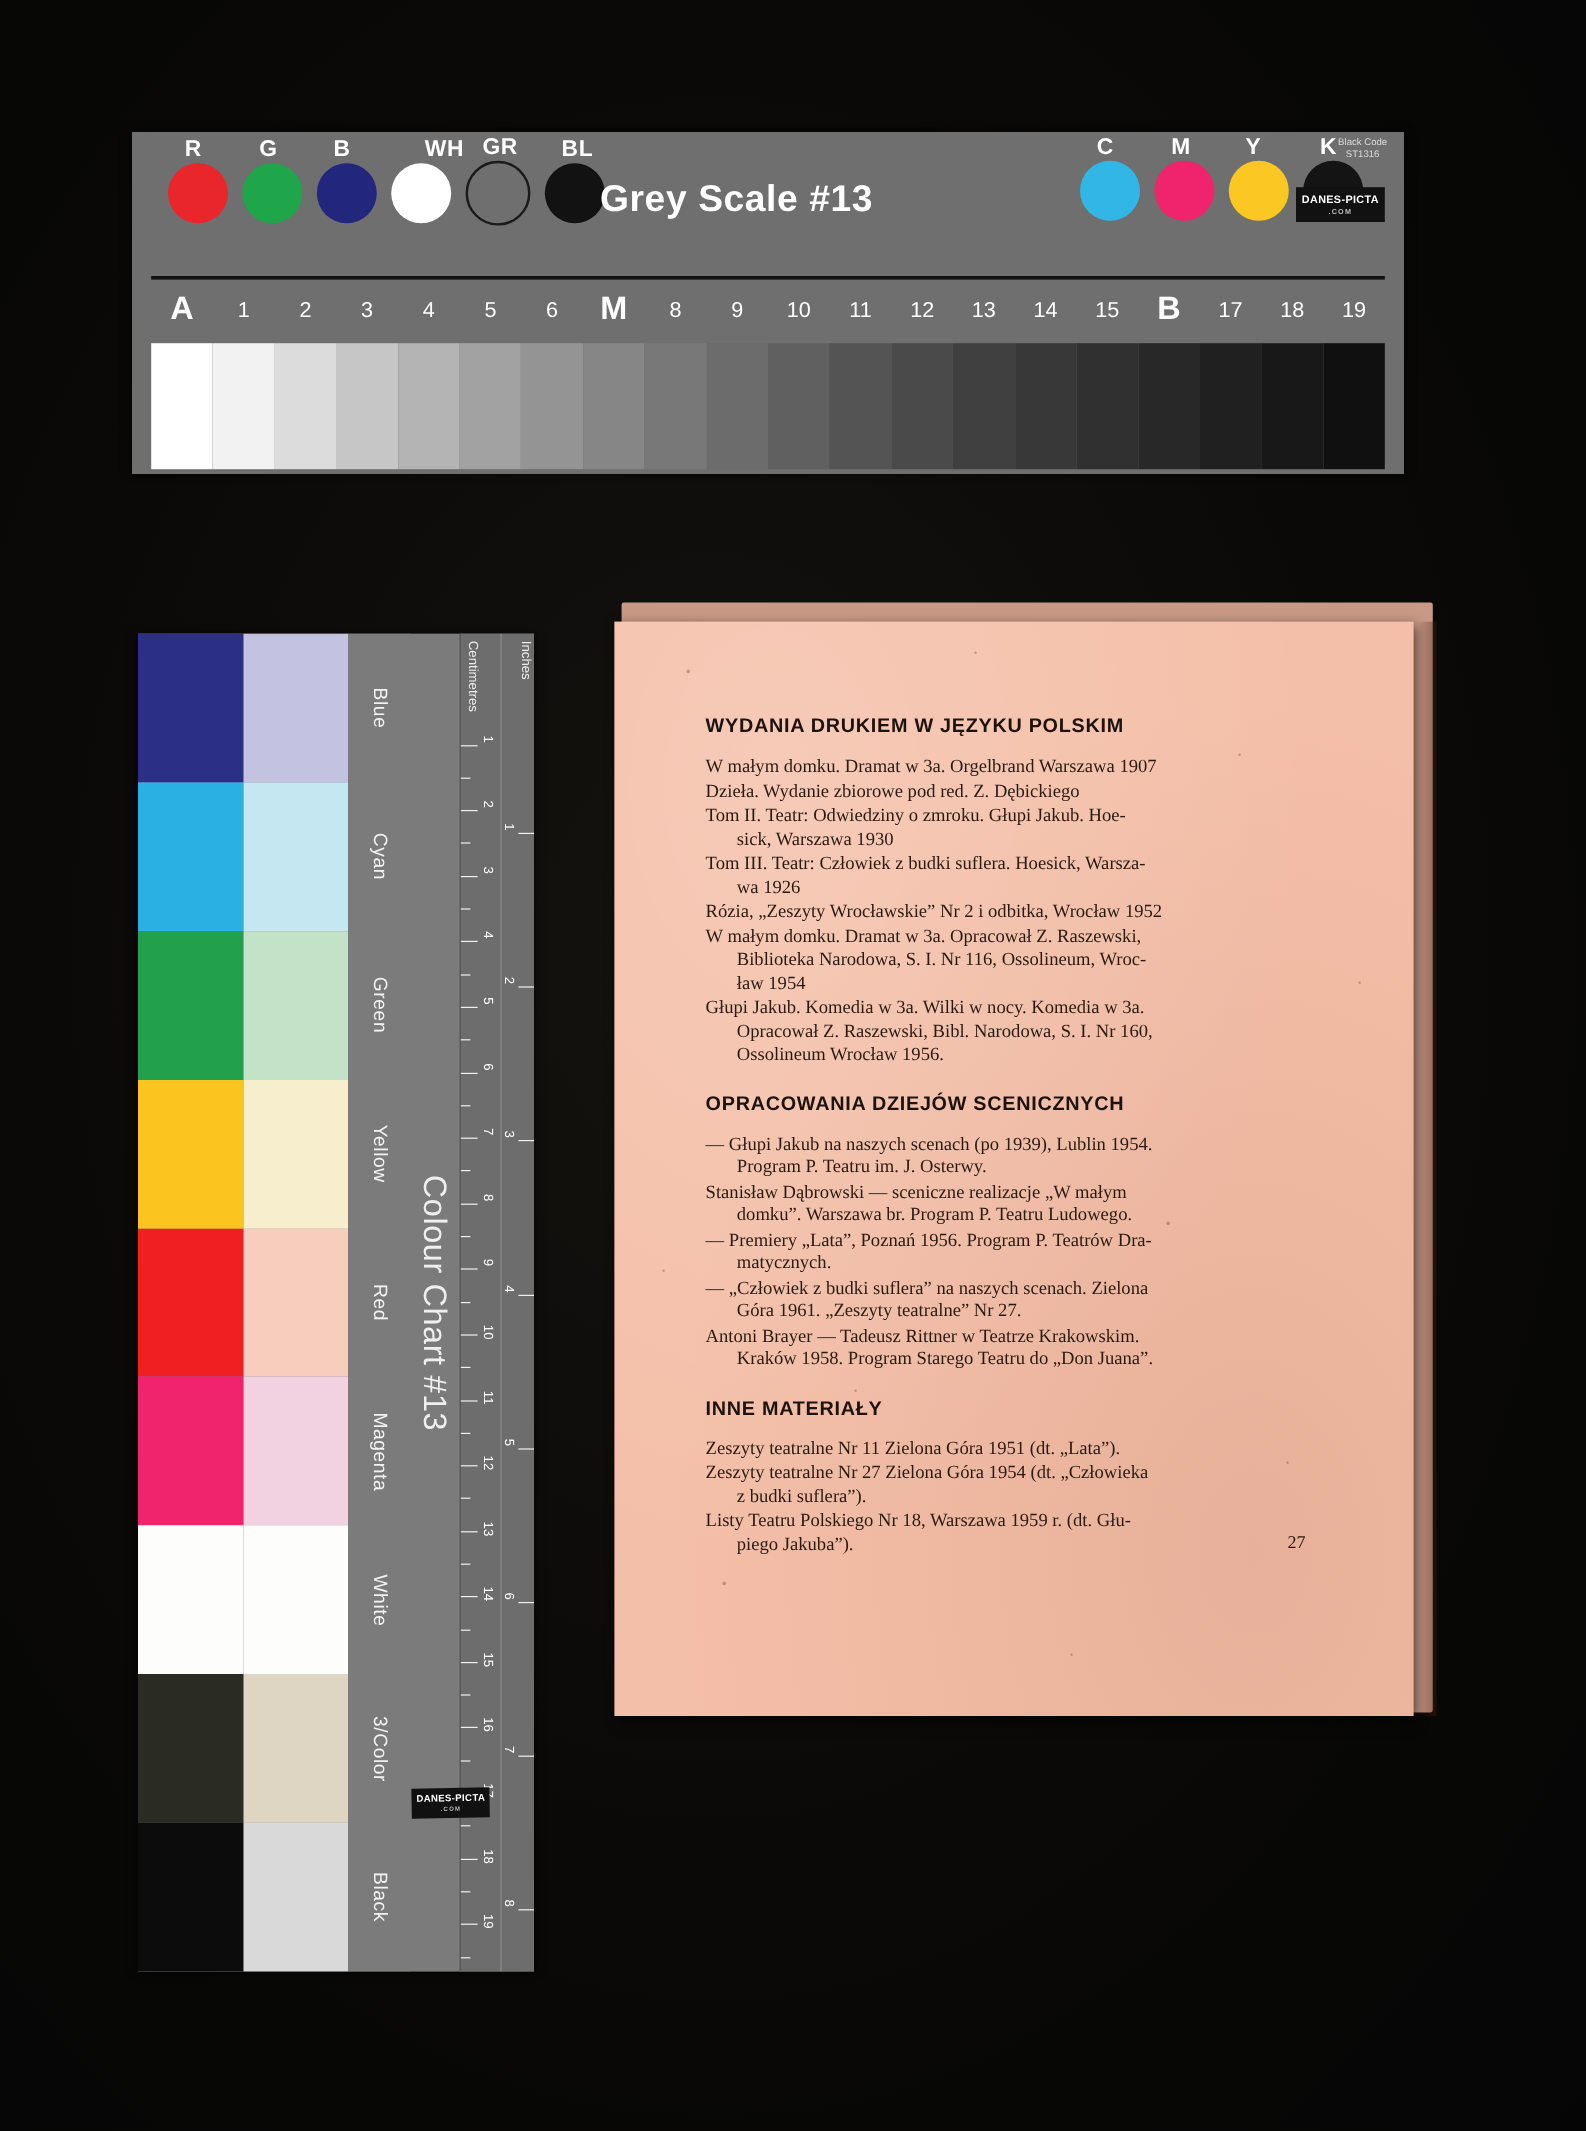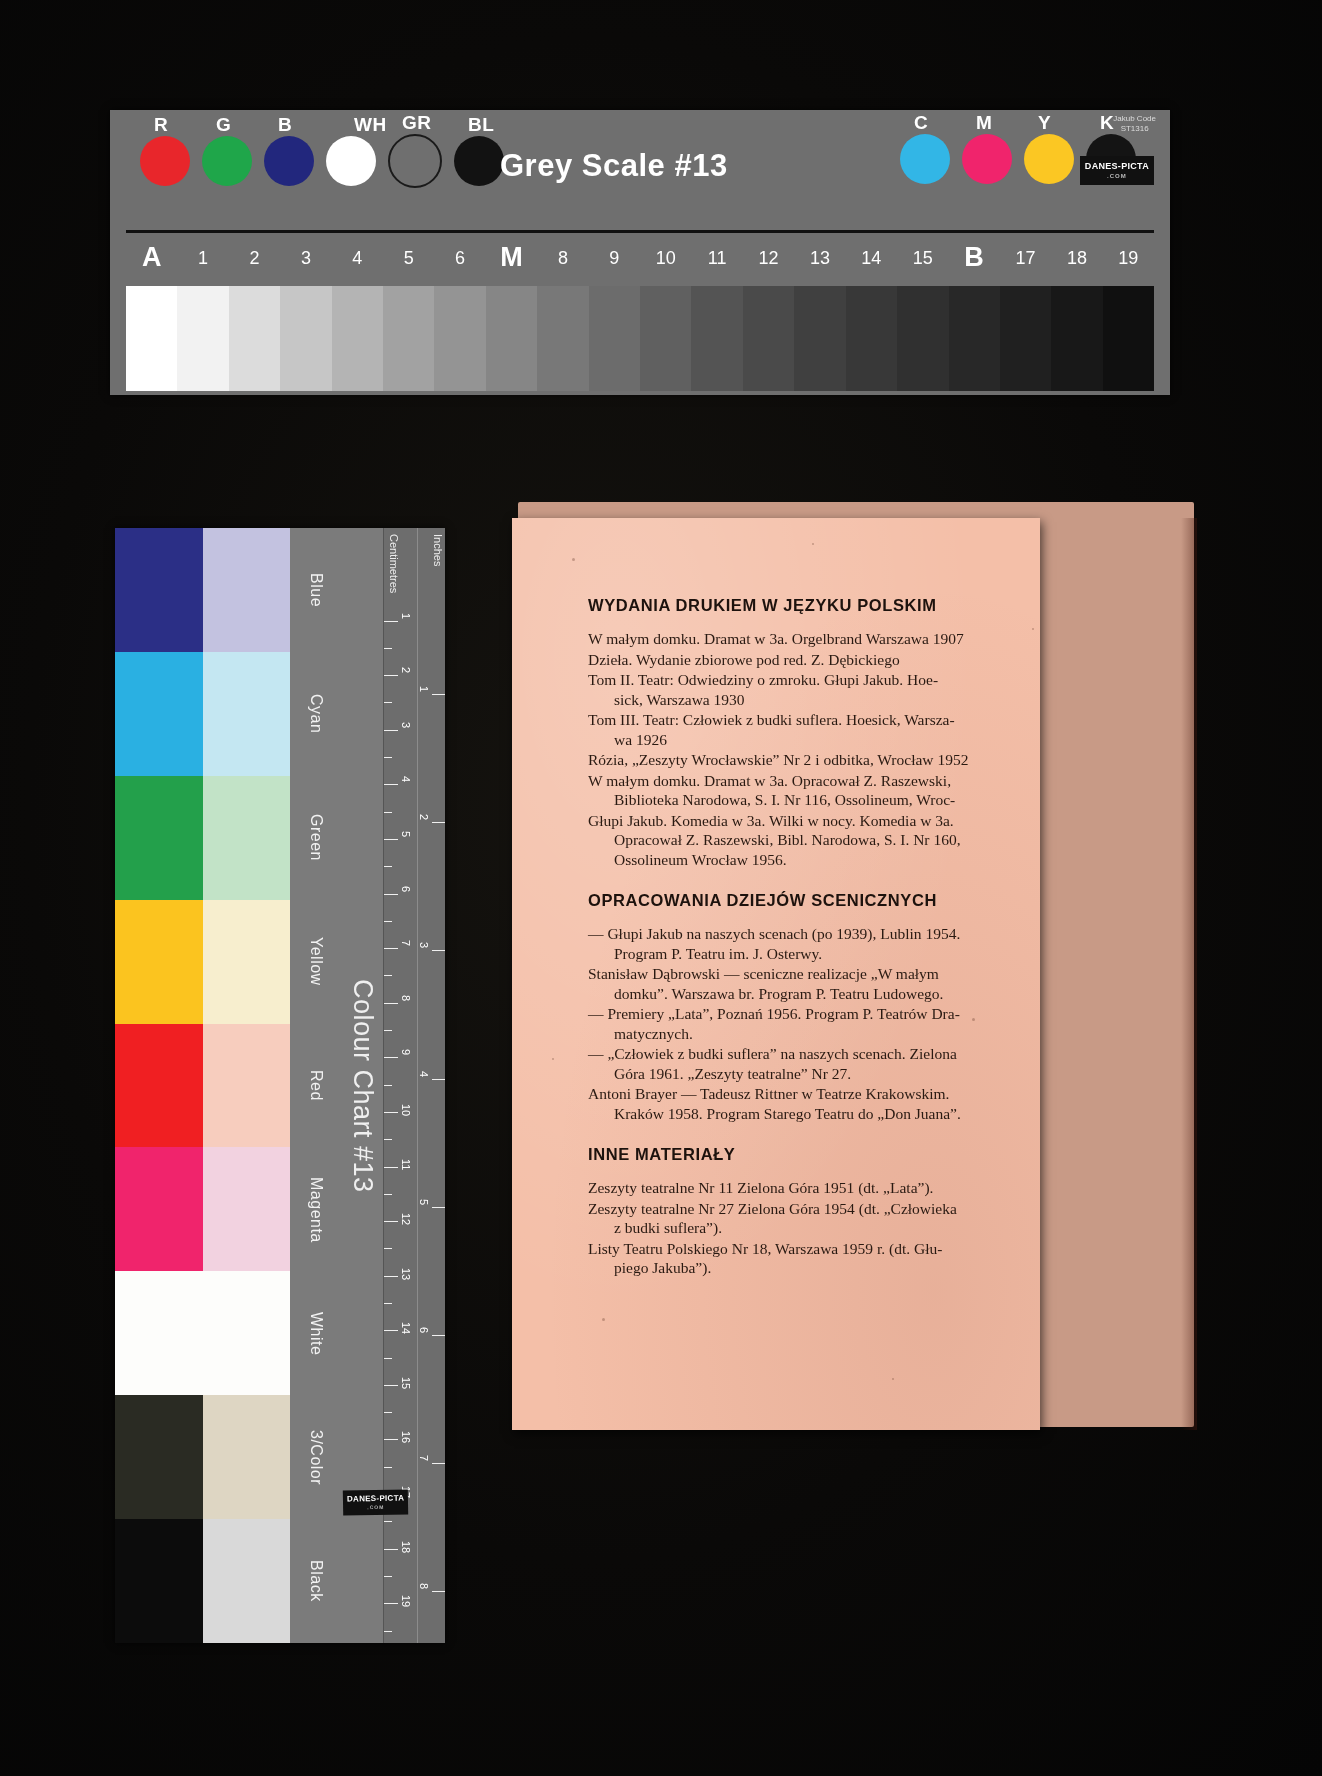--- a/index.html
+++ b/index.html
@@ -227,21 +227,21 @@
   #book-backpages {
     position: absolute;
     left: 6px; top: -8px;
     width: 676px; height: 925px;
     background: #c89a86;
     border-radius: 2px;
   }
   #book-page {
     position: absolute;
     left: 0; top: 8px;
-    width: 528px; height: 912px;
+    width: 666px; height: 912px;
     background: #f4bfa8;
     background-image:
       radial-gradient(ellipse at 20% 15%, rgba(255,255,255,0.18), rgba(255,255,255,0) 60%),
       radial-gradient(ellipse at 80% 85%, rgba(160,90,70,0.15), rgba(0,0,0,0) 65%);
     box-shadow: 2px 4px 10px rgba(0,0,0,0.65);
     overflow: hidden;
   }
   #book-spine {
     position: absolute;
     right: 0; top: 8px;
@@ -292,21 +292,21 @@
     border-radius: 50%;
     background: rgba(90,50,35,0.32);
   }
 </style>
 </head>
 <body>
 
 <div id="greyscale-card">
   <div id="gs-top">
     <div id="gs-partcode">
-      <div>Jakub Code</div>
+      <div>Black Code</div>
       <div>ST1316</div>
     </div>
     <div class="gs-swatch-group" id="gs-left-swatches" style="left:30px;">
         <div class="gs-dot-wrap">
           <div class="gs-dot-label" style="left: 14px;">R</div>
           <div class="gs-dot" style="background: rgb(232, 38, 43);"></div>
         </div>
         <div class="gs-dot-wrap">
           <div class="gs-dot-label" style="left: 14px;">G</div>
           <div class="gs-dot" style="background: rgb(31, 166, 74);"></div>
@@ -564,21 +564,21 @@
 <div id="book">
   <div id="book-backpages"></div>
   <div id="book-page">
     <div id="page-content">
         <div class="sec-head">WYDANIA DRUKIEM W JĘZYKU POLSKIM</div>
         <div class="entry"><span class="">W małym domku. Dramat w 3a. Orgelbrand Warszawa 1907</span></div>
         <div class="entry"><span class="">Dzieła. Wydanie zbiorowe pod red. Z. Dębickiego</span></div>
         <div class="entry"><span class="">Tom II. Teatr: Odwiedziny o zmroku. Głupi Jakub. Hoe-</span><span class="ind">sick, Warszawa 1930</span></div>
         <div class="entry"><span class="">Tom III. Teatr: Człowiek z budki suflera. Hoesick, Warsza-</span><span class="ind">wa 1926</span></div>
         <div class="entry"><span class="">Rózia, „Zeszyty Wrocławskie” Nr 2 i odbitka, Wrocław 1952</span></div>
-        <div class="entry"><span class="">W małym domku. Dramat w 3a. Opracował Z. Raszewski,</span><span class="ind">Biblioteka Narodowa, S. I. Nr 116, Ossolineum, Wroc-</span></div>
+        <div class="entry"><span class="">W małym domku. Dramat w 3a. Opracował Z. Raszewski,</span><span class="ind">Biblioteka Narodowa, S. I. Nr 116, Ossolineum, Wroc-</span><span class="ind">ław 1954</span></div>
         <div class="entry"><span class="">Głupi Jakub. Komedia w 3a. Wilki w nocy. Komedia w 3a.</span><span class="ind">Opracował Z. Raszewski, Bibl. Narodowa, S. I. Nr 160,</span><span class="ind">Ossolineum  Wrocław 1956.</span></div>
         <div class="sec-head spaced">OPRACOWANIA DZIEJÓW SCENICZNYCH</div>
         <div class="entry"><span class="">— Głupi Jakub na naszych scenach (po 1939), Lublin 1954.</span><span class="ind">Program P. Teatru im. J. Osterwy.</span></div>
         <div class="entry"><span class="">Stanisław Dąbrowski — sceniczne realizacje „W małym</span><span class="ind">domku”. Warszawa br. Program P. Teatru Ludowego.</span></div>
         <div class="entry"><span class="">— Premiery „Lata”, Poznań 1956. Program P. Teatrów Dra-</span><span class="ind">matycznych.</span></div>
         <div class="entry"><span class="">— „Człowiek z budki suflera” na naszych scenach. Zielona</span><span class="ind">Góra 1961. „Zeszyty teatralne” Nr 27.</span></div>
         <div class="entry"><span class="">Antoni Brayer — Tadeusz Rittner w Teatrze Krakowskim.</span><span class="ind">Kraków 1958. Program Starego Teatru do „Don Juana”.</span></div>
         <div class="sec-head spaced">INNE MATERIAŁY</div>
         <div class="entry"><span class="">Zeszyty teatralne Nr 11 Zielona Góra 1951 (dt. „Lata”).</span></div>
         <div class="entry"><span class="">Zeszyty teatralne Nr 27 Zielona Góra 1954 (dt. „Człowieka</span><span class="ind">z budki suflera”).</span></div>

